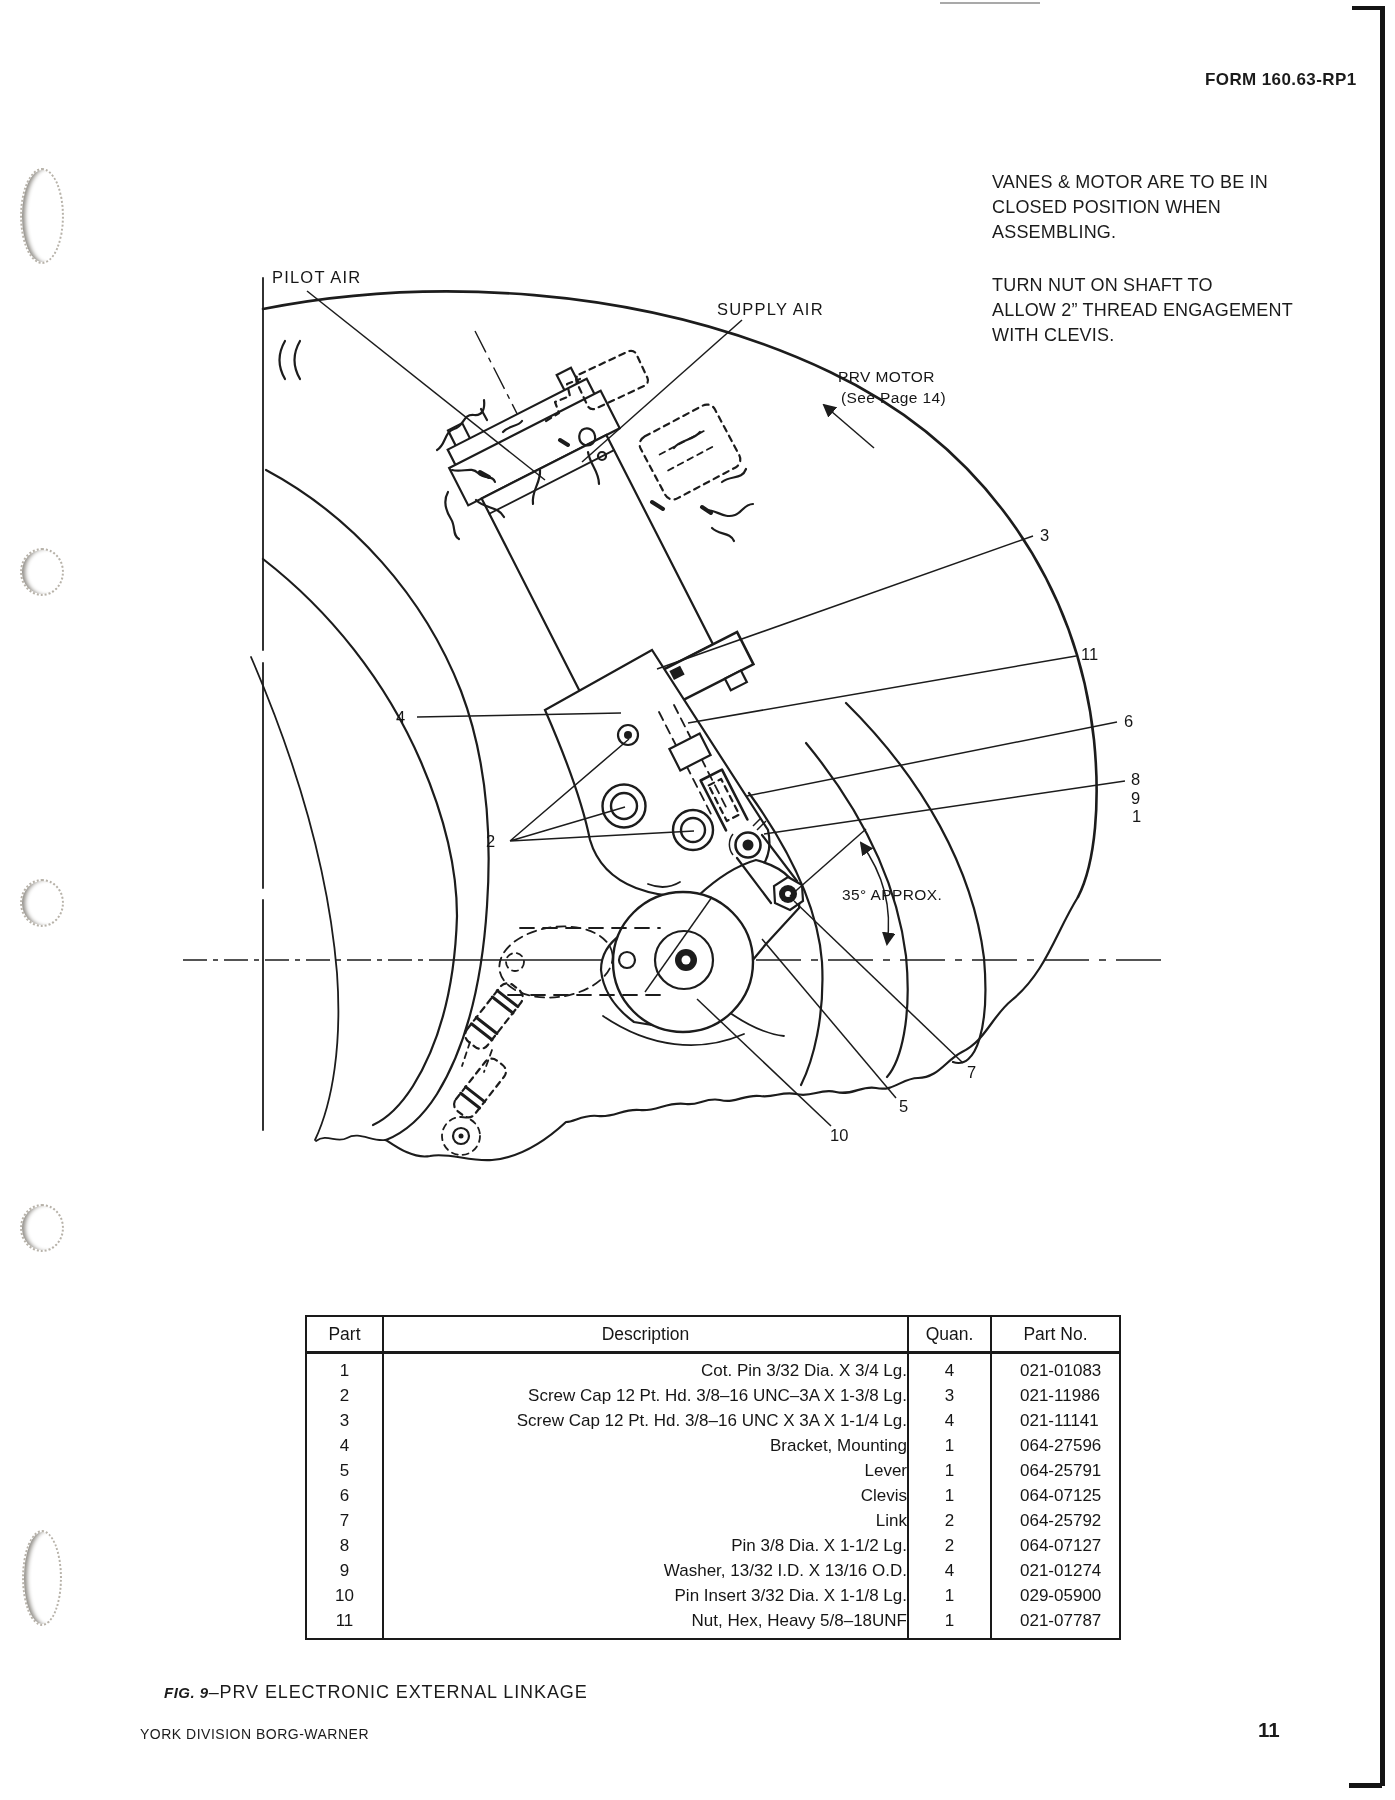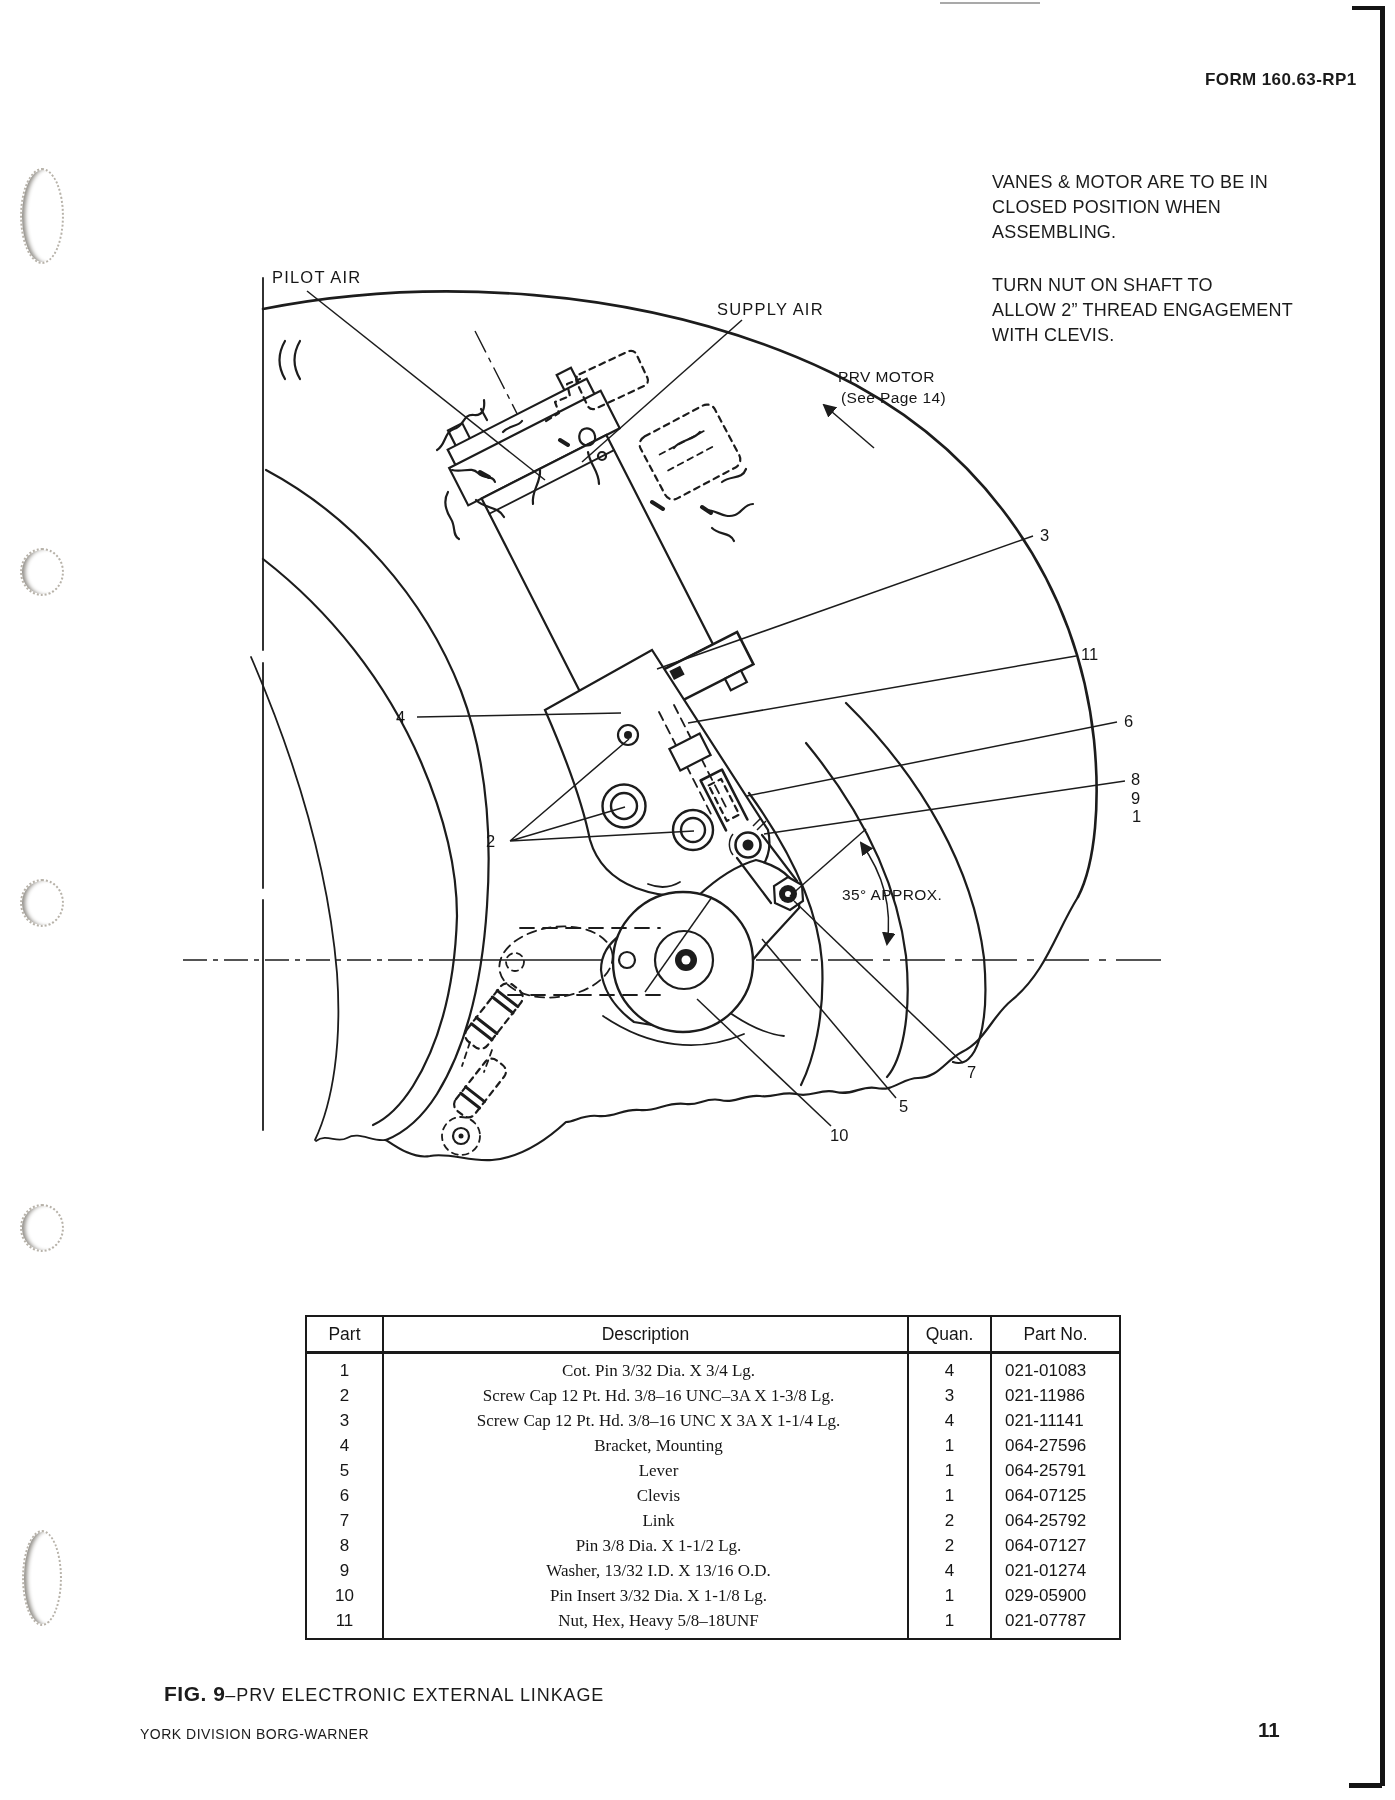--- a/index.html
+++ b/index.html
@@ -7,21 +7,21 @@
     width:1395px;height:1800px;background:#ffffff;position:relative;
     font-family:"Liberation Sans",sans-serif;color:#1b1b1b;overflow:hidden;
   }
   .abs{position:absolute;}
   
   .form-number{left:1205px;top:70px;font-size:17px;font-weight:bold;letter-spacing:.4px;}
   .note{left:992px;width:380px;font-size:18px;line-height:25px;white-space:pre-line;letter-spacing:.2px;}
   #note-assembly{top:170px;}
   #note-nut{top:273px;}
   .caption{left:164px;top:1682px;white-space:nowrap;}
-  .caption .fig{font-size:21px;font-weight:bold;letter-spacing:.5px;}
+  .caption .fig{font-size:15px;font-weight:bold;letter-spacing:.5px;font-style:italic;}
   .caption .figtitle{font-size:18px;letter-spacing:.9px;}
   .footer-left{left:140px;top:1726px;font-size:14px;letter-spacing:.5px;}
   .page-number{left:1258px;top:1718px;font-size:20.5px;font-weight:bold;}
   
   .edge-line{left:1380px;top:6px;width:5px;height:1780px;background:#141414;}
   .edge-hook-top{left:1352px;top:6px;width:30px;height:4px;background:#141414;}
   .edge-hook-bottom{left:1349px;top:1783px;width:33px;height:5px;background:#141414;}
   .top-faint-line{left:940px;top:2px;width:100px;height:2px;background:#a9a9a9;}
   .hole{left:20px;width:40px;border:2px dotted #b7b2a9;border-radius:50%;
         box-shadow:inset 5px 0 4px -2px #8f8c86;}
@@ -31,22 +31,22 @@
   #hole-4{top:1204px;height:44px;}
   #hole-5{top:1530px;height:92px;width:36px;left:22px;}
   
   table.parts{left:305px;top:1315px;width:814px;position:absolute;border-collapse:collapse;
     table-layout:fixed;font-size:17px;color:#161616;}
   table.parts{border:2.5px solid #1a1a1a;}
   table.parts th{font-weight:normal;font-size:17.5px;height:32px;border-bottom:3px solid #1a1a1a;}
   table.parts td{height:25px;line-height:25px;padding:0;}
   table.parts .vline{border-left:2px solid #1a1a1a;}
   table.parts td.c-item,table.parts td.c-quan{text-align:center;}
-  table.parts td.c-desc{padding-left:26px;text-align:center;font-family:Liberation Serif, serif;}
-  table.parts td.c-part{padding-left:13px;text-align:left;}
+  table.parts td.c-desc{padding-left:26px;text-align:right;}
+  table.parts td.c-part{padding-left:28px;text-align:left;}
   table.parts tbody tr:first-child td{padding-top:4px;}
   table.parts tbody tr:last-child td{padding-bottom:5px;}
   
   .s{fill:none;stroke:#1c1c1c;stroke-width:2.2;stroke-linecap:round;stroke-linejoin:round;}
   .s25{fill:none;stroke:#1c1c1c;stroke-width:2.6;stroke-linecap:round;stroke-linejoin:round;}
   .thin2{stroke-width:1.8;}
   .s4{stroke-width:4;}
   .ld{fill:none;stroke:#1c1c1c;stroke-width:1.5;}
   .cl{fill:none;stroke:#1c1c1c;stroke-width:1.4;}
   .dsh{stroke-dasharray:9 6;}

